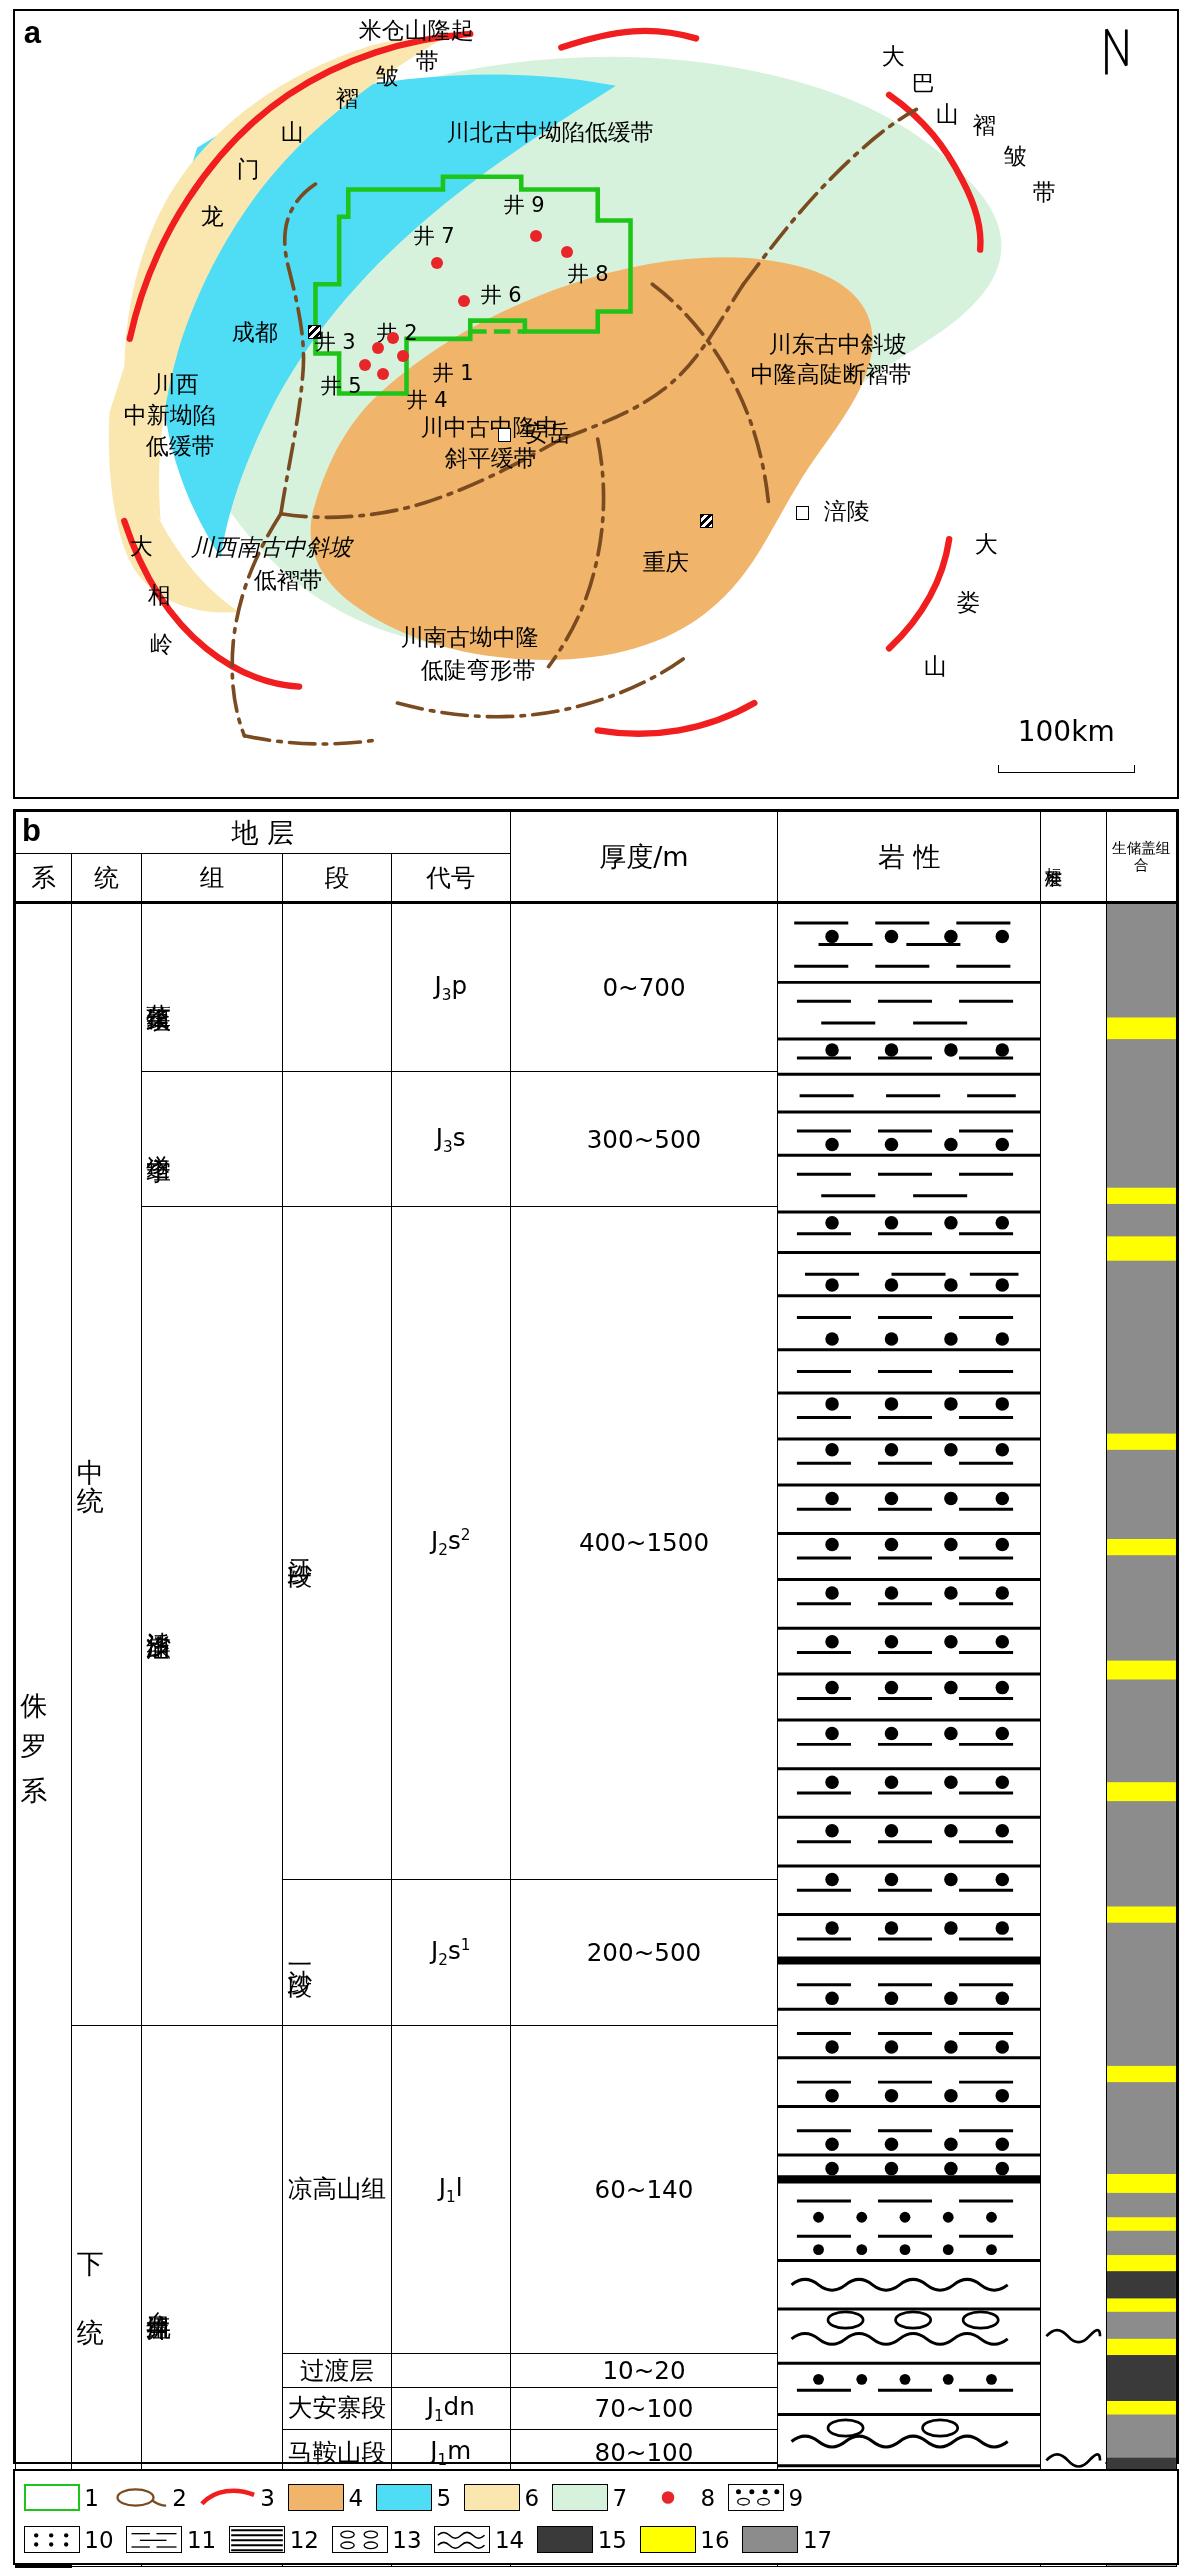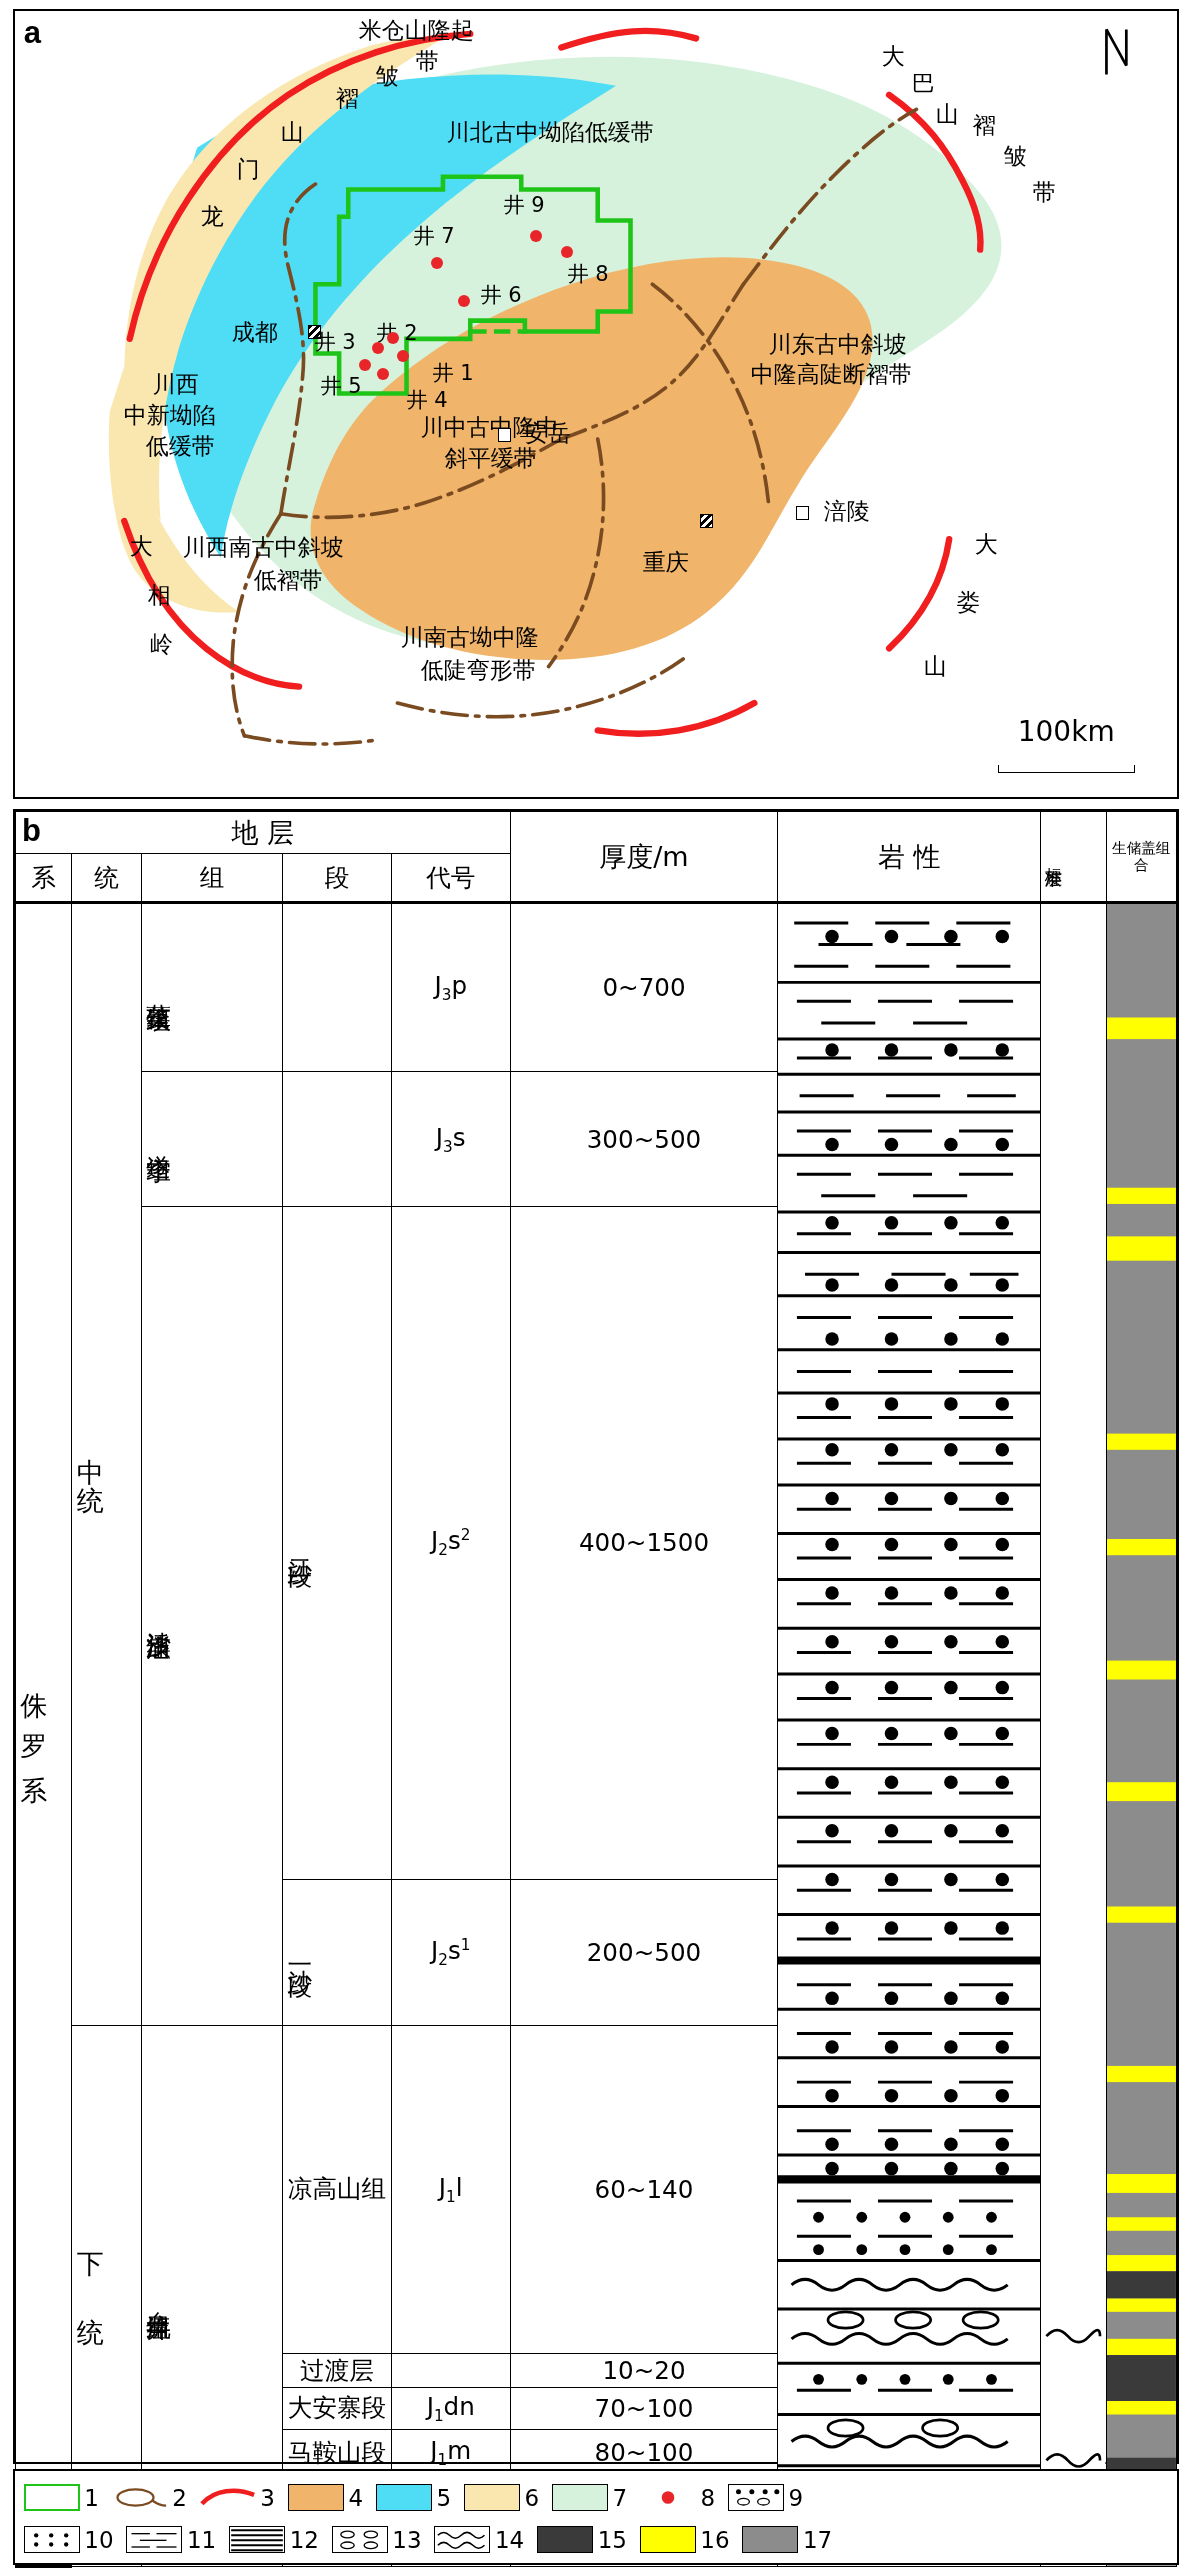--- a/index.html
+++ b/index.html
@@ -162,21 +162,21 @@
       <div class="map-text" style="left:754px; top:321px;">川东古中斜坡</div>
       <div class="map-text" style="left:736px; top:351px;">中隆高陡断褶带</div>
 
       <div class="map-text" style="left:138px; top:361px;">川西</div>
       <div class="map-text" style="left:109px; top:392px;">中新坳陷</div>
       <div class="map-text" style="left:131px; top:423px;">低缓带</div>
 
       <div class="map-text" style="left:406px; top:404px;">川中古中隆中</div>
       <div class="map-text" style="left:430px; top:435px;">斜平缓带</div>
 
-      <div class="map-text" style="left:168px; top:524px;">川西南古中斜坡</div>
+      <div class="map-text" style="left:176px; top:524px;font-style:italic;">川西南古中斜坡</div>
       <div class="map-text" style="left:239px; top:557px;">低褶带</div>
 
       <div class="map-text" style="left:386px; top:614px;">川南古坳中隆</div>
       <div class="map-text" style="left:406px; top:647px;">低陡弯形带</div>
     </div>
 
     <div>
       <div class="map-text" style="left:217px; top:310px;font-family:Liberation Serif, serif;">成都</div>
       <div class="city-sq filled" style="left:293px; top:314px;"></div>
 

